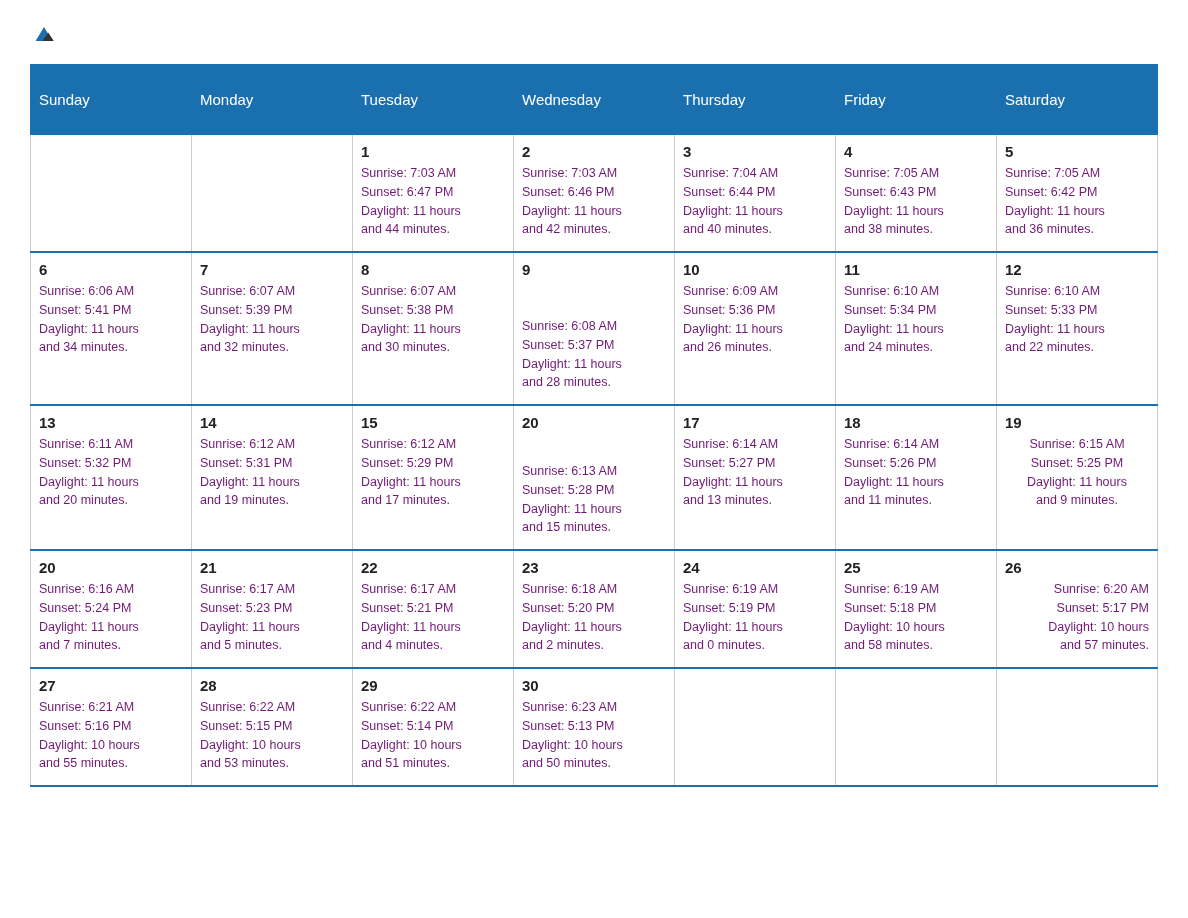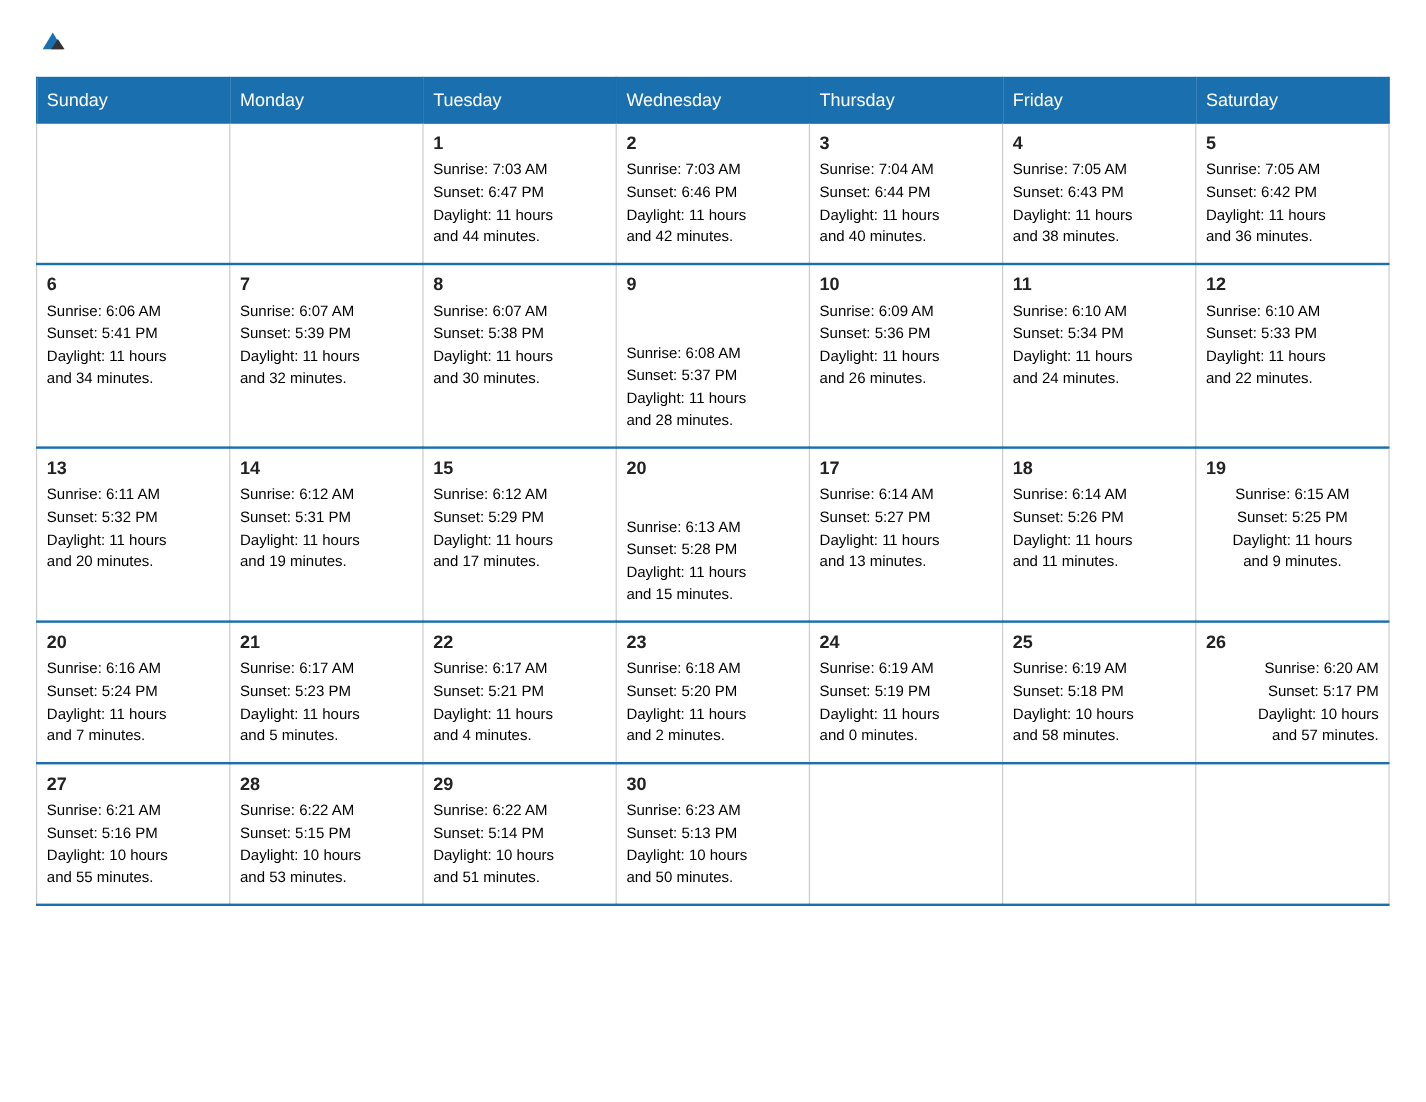--- a/index.html
+++ b/index.html
@@ -40,21 +40,21 @@
       margin-top: 4px;
     }
     .calendar {
       width: 100%;
       border-collapse: collapse;
       border: 1px solid #ccc;
     }
     .calendar thead tr th {
       background-color: #1a6faf;
       color: #fff;
-      padding: 10px 8px;
+      padding: 26px 8px;
       text-align: left;
       font-size: 15px;
       font-weight: normal;
       border: 1px solid #1a6faf;
     }
     .calendar tbody tr td {
       vertical-align: top;
       padding: 8px 8px 12px 8px;
       border: 1px solid #ccc;
       width: 14.28%;
@@ -67,21 +67,21 @@
     }
     .day-number {
       font-size: 15px;
       font-weight: bold;
       color: #222;
       display: block;
       margin-bottom: 4px;
     }
     .day-info {
       font-size: 12.5px;
-      color: #000000;
+      color: #701a75;
       line-height: 1.5;
     }
     .empty-cell {
       background: #fff;
     }
   </style>
 </head>
 <body>
 
 <div class="header">

